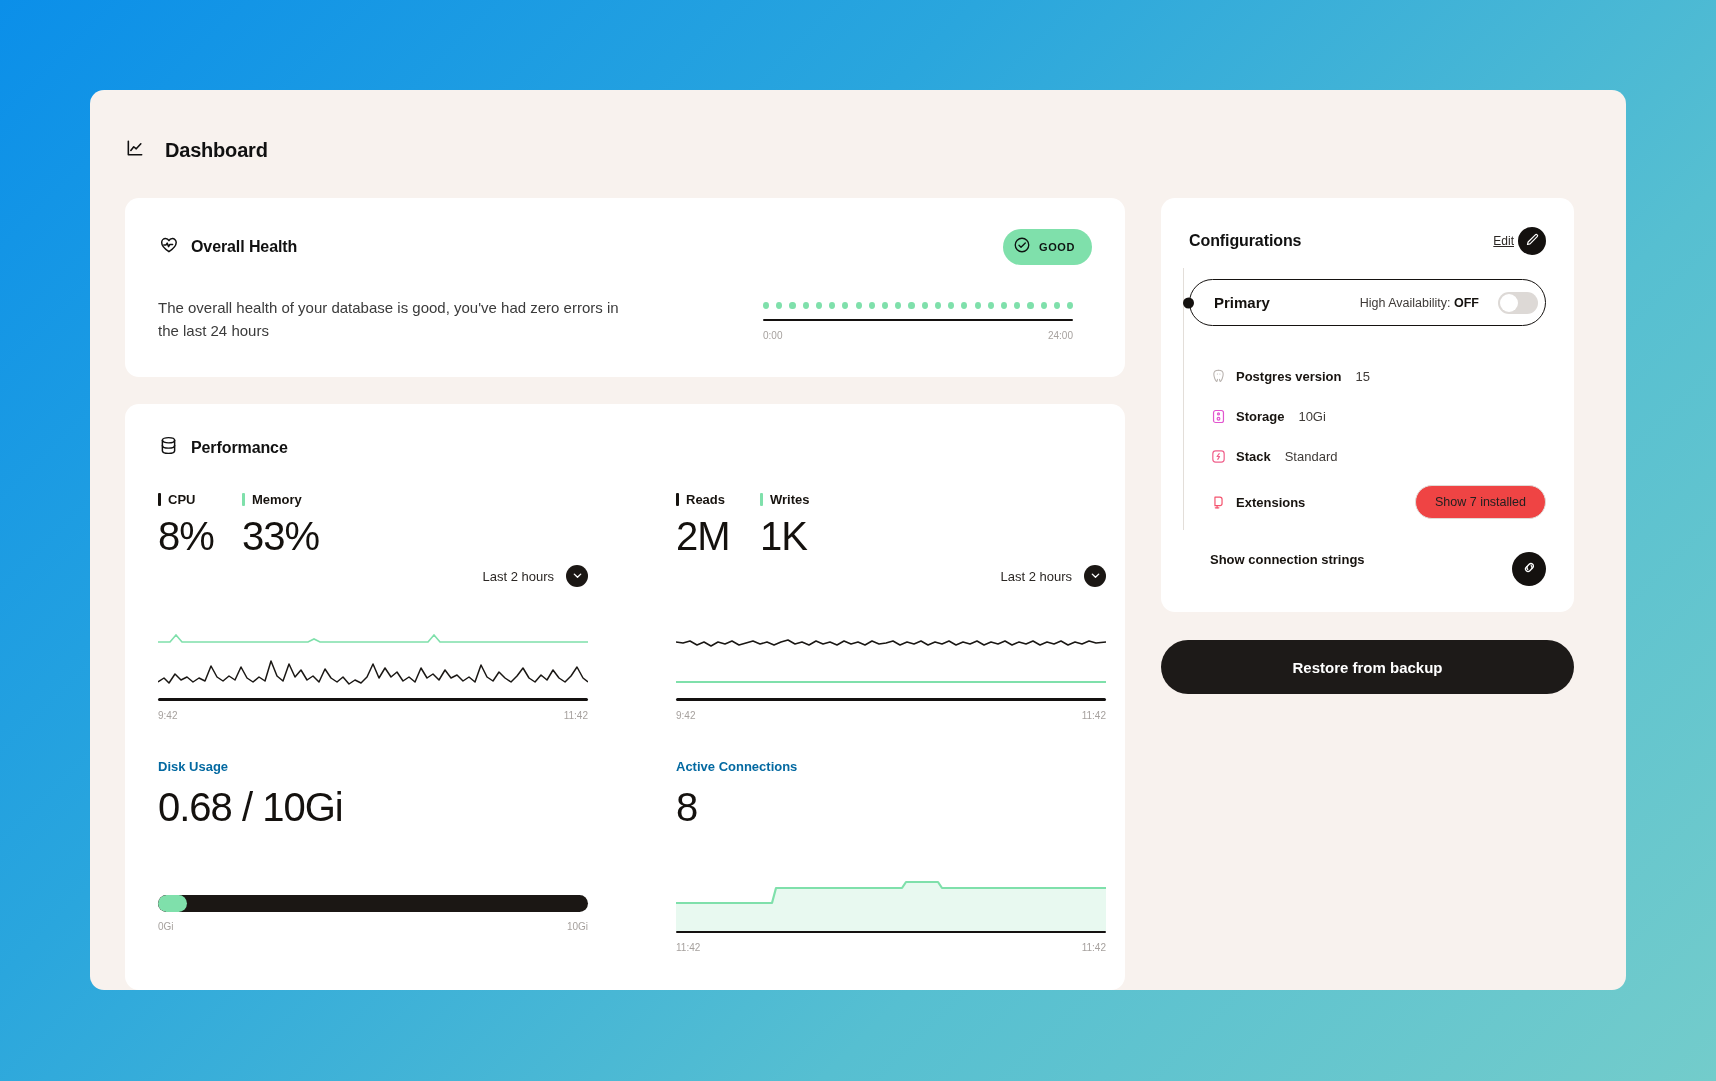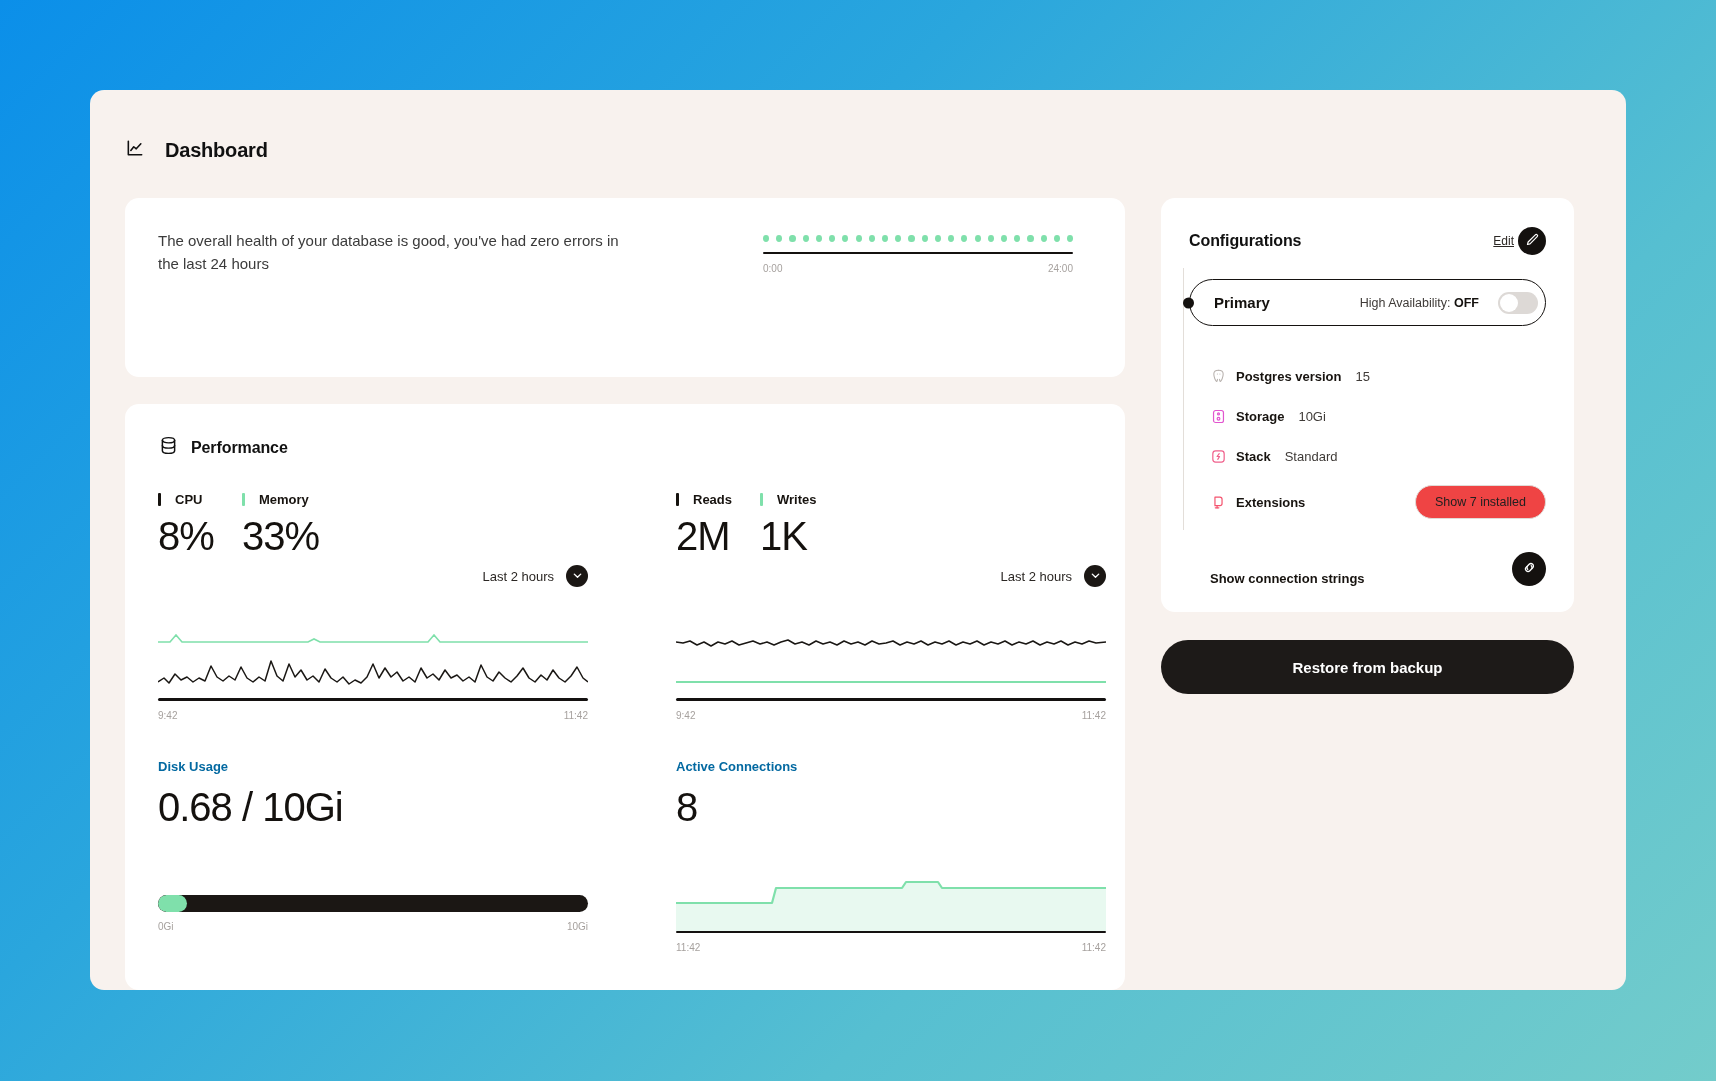--- a/index.html
+++ b/index.html
@@ -56,41 +56,41 @@
   .badge-good {
     display: flex; align-items: center; gap: 8px;
     background: #7fe0ab;
     border-radius: 999px;
     padding: 7px 17px 7px 10px;
   }
   .badge-good .badge-label {
     font-size: 11px; font-weight: bold; color: #0e1412; letter-spacing: 0.6px;
   }
 
-  .health-body { display: flex; }
+  .health-body { display: flex; margin-top: 31px; }
   .health-text {
     width: 470px;
     font-size: 15px; line-height: 1.55; color: #3b3b3b;
   }
   .health-spark { margin-left: 135px; width: 310px; padding-top: 2px; }
   .dots-row { display: flex; gap: 7.1px; align-items: center; height: 14px; }
   .dot { width: 7px; height: 7px; border-radius: 50%; background: #7fe0ab; }
   .axis-rule { height: 2px; background: #14110f; margin-top: 7px; border-radius: 1px; }
   .axis-labels { display: flex; justify-content: space-between; margin-top: 9px; }
   .axis-labels span { font-size: 10px; color: #a6a19e; }
 
   
   .perf-card { padding: 31px 33px 0 33px; margin-top: 27px; height: 586px; overflow: hidden; }
   .perf-grid { display: flex; margin-top: 32px; }
   .perf-col { width: 430px; flex: none; }
   .perf-col.right { margin-left: 88px; }
 
   .metric-labels { display: flex; }
   .metric-label {
-    display: flex; align-items: center; gap: 14px;
+    display: flex; align-items: center; gap: 7px;
   }
   .metric-label:first-child { width: 84px; }
   .tick { width: 3px; height: 13px; border-radius: 1px; }
   .tick.black { background: #16130f; }
   .tick.green { background: #7fe0ab; }
   .metric-label .lbl { font-size: 13px; font-weight: bold; color: #17130f; }
 
   .metric-values { display: flex; margin-top: 9px; }
   .metric-values .val { font-size: 40px; font-weight: 300; color: #14110e; letter-spacing: -1px; line-height: 1; }
   .metric-values .val:first-child { width: 84px; }
@@ -177,21 +177,21 @@
   .config-row .cval { font-size: 13px; color: #3f3b38; margin-left: 14px; }
   .config-row.ext { justify-content: space-between; height: 52px; }
   .ext-left { display: flex; align-items: center; }
   .pill-btn {
     border: 1px solid #e0dbd7; background: #ef4444; border-radius: 999px;
     padding: 9px 19px; font-size: 12.5px; color: #232020; cursor: pointer;
     font-family: "Liberation Sans", sans-serif;
   }
 
   .conn-row {
-    display: flex; align-items: flex-end; justify-content: space-between;
+    display: flex; align-items: flex-start; justify-content: space-between;
     margin-top: 24px; padding-left: 21px;
   }
   .conn-label { font-size: 13px; font-weight: bold; color: #17130f; }
   .icon-btn-dark.lg { width: 34px; height: 34px; }
 
   .restore-btn {
     margin-top: 28px; width: 100%; height: 54px;
     background: #1d1a18; color: #ffffff;
     border: none; border-radius: 999px;
     font-size: 15px; font-weight: bold; cursor: pointer;
@@ -211,20 +211,40 @@
       </svg>
     </span>
     <span class="title">Dashboard</span>
   </div>
 
   <div class="content">
 
     <div class="col-left">
 
       <div class="card health-card">
+        <div class="card-head">
+          <div class="card-head-left">
+            <span>
+              <svg width="21" height="21" viewBox="0 0 24 24" fill="none" stroke="#111" stroke-width="1.7" stroke-linecap="round" stroke-linejoin="round">
+                <path d="M20.8 8.6c0-2.5-2-4.5-4.4-4.5-1.7 0-3.2 1-3.9 2.4-.7-1.4-2.2-2.4-3.9-2.4-2.4 0-4.4 2-4.4 4.5 0 5 8.3 10.4 8.3 10.4S20.8 13.6 20.8 8.6z"></path>
+                <path d="M6.6 11.4h2.6l1.3-2.1 1.6 4 1.3-2.4h3.3"></path>
+              </svg>
+            </span>
+            <span class="card-title">Overall Health</span>
+          </div>
+          <div class="badge-good">
+            <span>
+              <svg width="18" height="18" viewBox="0 0 24 24" fill="none" stroke="#0e1412" stroke-width="1.8" stroke-linecap="round" stroke-linejoin="round">
+                <circle cx="12" cy="12" r="9"></circle>
+                  <path d="M8 12.3l2.7 2.7L16.4 9.3"></path>
+              </svg>
+            </span>
+            <span class="badge-label">GOOD</span>
+          </div>
+        </div>
 
         <div class="health-body">
           <div class="health-text">The overall health of your database is good, you've had zero errors in the last 24 hours</div>
           <div class="health-spark">
             <div class="dots-row">
               <span class="dot"></span>
                 <span class="dot"></span>
                 <span class="dot"></span>
                 <span class="dot"></span>
                 <span class="dot"></span>

